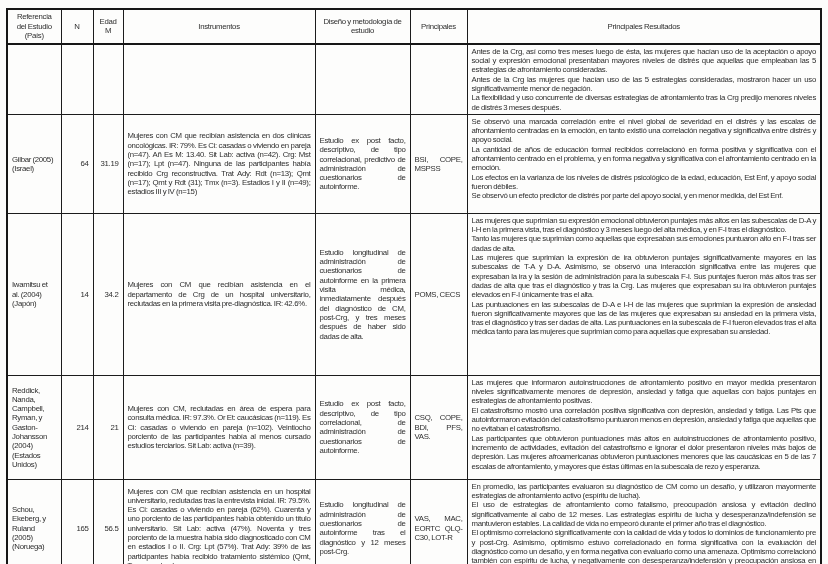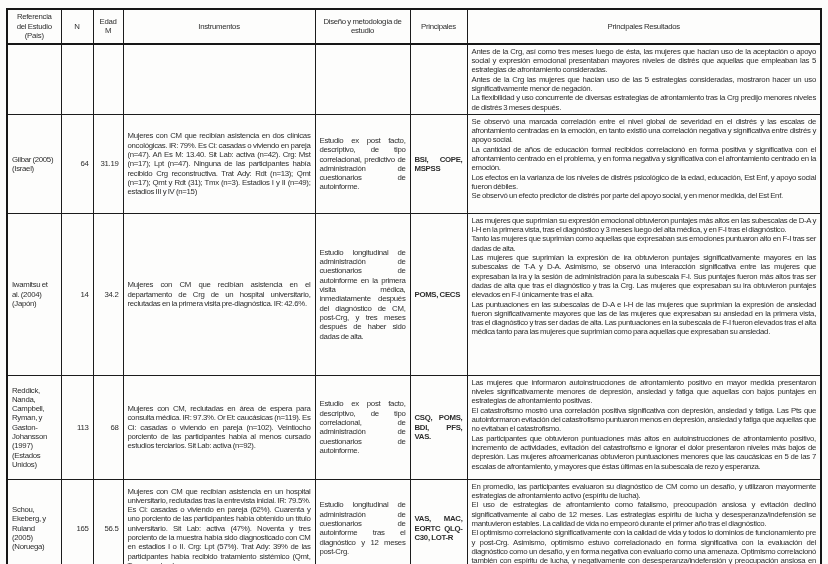--- a/index.html
+++ b/index.html
@@ -36,21 +36,21 @@
   thead th {
     font-weight: normal;
     text-align: center;
     vertical-align: middle;
     border-bottom: 2px solid #161616;
     line-height: 9.6px;
   }
   td.c-ref { text-align: left; }
   td.c-n, td.c-age { text-align: right; }
   td.c-part, td.c-design { text-align: justify; }
-  td.c-instr { text-align: justify; font-weight: bold; }
+  td.c-instr { text-align: justify; }
   td.c-res {
     vertical-align: top;
     text-align: justify;
     white-space: pre-line;
   }
 </style>
 </head>
 <body>
 
 <div class="sheet">
@@ -105,26 +105,26 @@
         <td class="c-age">34.2</td>
         <td class="c-part">Mujeres con CM que recibían asistencia en el departamento de Crg de un hospital universitario, reclutadas en la primera visita pre-diagnóstica. IR: 42.6%.</td>
         <td class="c-design">Estudio longitudinal de administración de cuestionarios de autoinforme en la primera visita médica, inmediatamente después del diagnóstico de CM, post-Crg, y tres meses después de haber sido dadas de alta.</td>
         <td class="c-instr">POMS, CECS</td>
         <td class="c-res">Las mujeres que suprimían su expresión emocional obtuvieron puntajes más altos en las subescalas de D-A y I-H en la primera vista, tras el diagnóstico y 3 meses luego del alta médica, y en F-I tras el diagnóstico.
 Tanto las mujeres que suprimían como aquellas que expresaban sus emociones puntuaron alto en F-I tras ser dadas de alta.
 Las mujeres que suprimían la expresión de ira obtuvieron puntajes significativamente mayores en las subescalas de T-A y D-A. Asimismo, se observó una interacción significativa entre las mujeres que expresaban la ira y la sesión de administración para la subescala F-I. Sus puntajes fueron más altos tras ser dadas de alta que tras el diagnóstico y tras la Crg. Las mujeres que expresaban su ira obtuvieron puntajes elevados en F-I únicamente tras el alta.
 Las puntuaciones en las subescalas de D-A e I-H de las mujeres que suprimían la expresión de ansiedad fueron significativamente mayores que las de las mujeres que expresaban su ansiedad en la primera vista, tras el diagnóstico y tras ser dadas de alta. Las puntuaciones en la subescala de F-I fueron elevados tras el alta médica tanto para las mujeres que suprimían como para aquellas que expresaban su ansiedad.</td>
       </tr>
       <tr style="height:104px">
-        <td class="c-ref">Reddick, Nanda, Campbell, Ryman, y Gaston-Johansson (1997) (Estados Unidos)</td>
-        <td class="c-n">113</td>
-        <td class="c-age">68</td>
-        <td class="c-part">Mujeres con CM, reclutadas en área de espera para consulta médica. IR: 97.3%. Or Et: caucásicas (n=119). Es Ci: casadas o viviendo en pareja (n=102). Veintiocho porciento de las participantes había al menos cursado estudios terciarios. Sit Lab: activa (n=92).</td>
+        <td class="c-ref">Reddick, Nanda, Campbell, Ryman, y Gaston-Johansson (2004) (Estados Unidos)</td>
+        <td class="c-n">214</td>
+        <td class="c-age">21</td>
+        <td class="c-part">Mujeres con CM, reclutadas en área de espera para consulta médica. IR: 97.3%. Or Et: caucásicas (n=119). Es Ci: casadas o viviendo en pareja (n=102). Veintiocho porciento de las participantes había al menos cursado estudios terciarios. Sit Lab: activa (n=39).</td>
         <td class="c-design">Estudio ex post facto, descriptivo, de tipo correlacional, de administración de cuestionarios de autoinforme.</td>
-        <td class="c-instr">CSQ, POMS, BDI, PFS, VAS.</td>
+        <td class="c-instr">CSQ, COPE, BDI, PFS, VAS.</td>
         <td class="c-res">Las mujeres que informaron autoinstrucciones de afrontamiento positivo en mayor medida presentaron niveles significativamente menores de depresión, ansiedad y fatiga que aquellas con bajos puntajes en estrategias de afrontamiento positivas.
 El catastrofismo mostró una correlación positiva significativa con depresión, ansiedad y fatiga. Las Pts que autoinformaron evitación del catastrofismo puntuaron menos en depresión, ansiedad y fatiga que aquellas que no evitaban el catastrofismo.
 Las participantes que obtuvieron puntuaciones más altos en autoinstrucciones de afrontamiento positivo, incremento de actividades, evitación del catastrofismo e ignorar el dolor presentaron niveles más bajos de depresión. Las mujeres afroamericanas obtuvieron puntuaciones menores que las caucásicas en 5 de las 7 escalas de afrontamiento, y mayores que éstas últimas en la subescala de rezo y esperanza.</td>
       </tr>
       <tr style="height:81px">
         <td class="c-ref">Schou, Ekeberg, y Ruland (2005) (Noruega)</td>
         <td class="c-n">165</td>
         <td class="c-age">56.5</td>
         <td class="c-part">Mujeres con CM que recibían asistencia en un hospital universitario, reclutadas tras la entrevista inicial. IR: 79.5%. Es Ci: casadas o viviendo en pareja (62%). Cuarenta y uno porciento de las participantes había obtenido un título universitario. Sit Lab: activa (47%). Noventa y tres porciento de la muestra había sido diagnosticado con CM en estadios I o II. Crg: Lpt (57%). Trat Ady: 39% de las participantes había recibido tratamiento sistémico (Qmt, Tmx, o ambos).</td>
         <td class="c-design">Estudio longitudinal de administración de cuestionarios de autoinforme tras el diagnóstico y 12 meses post-Crg.</td>

